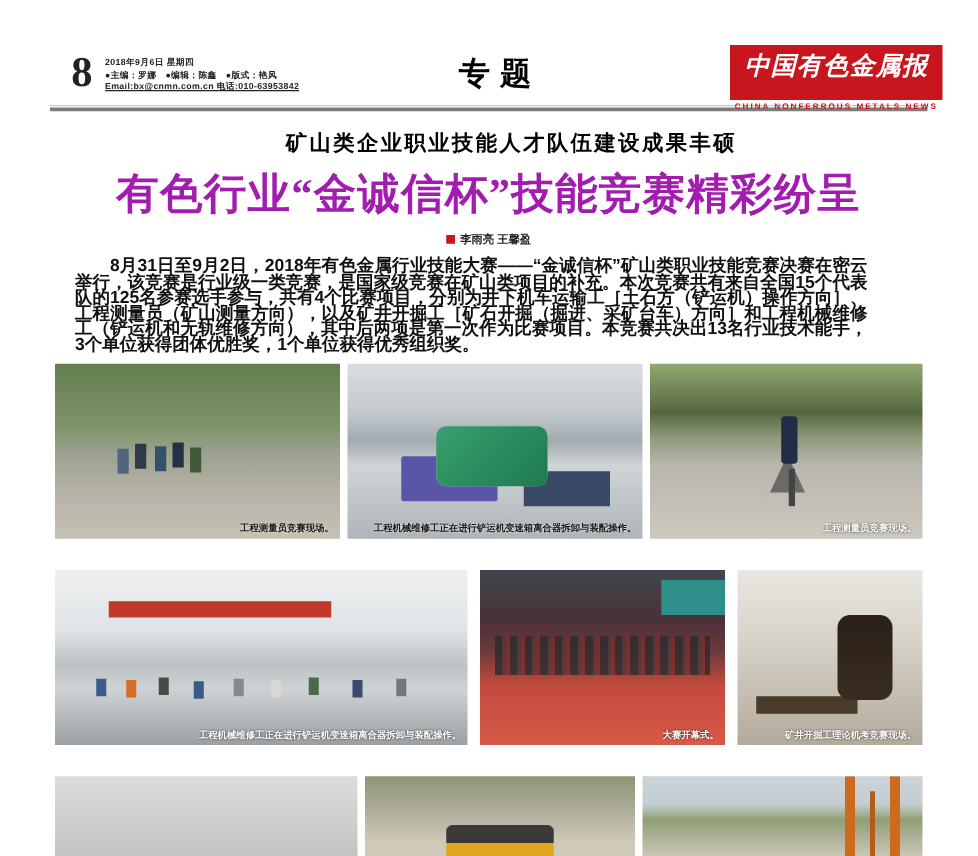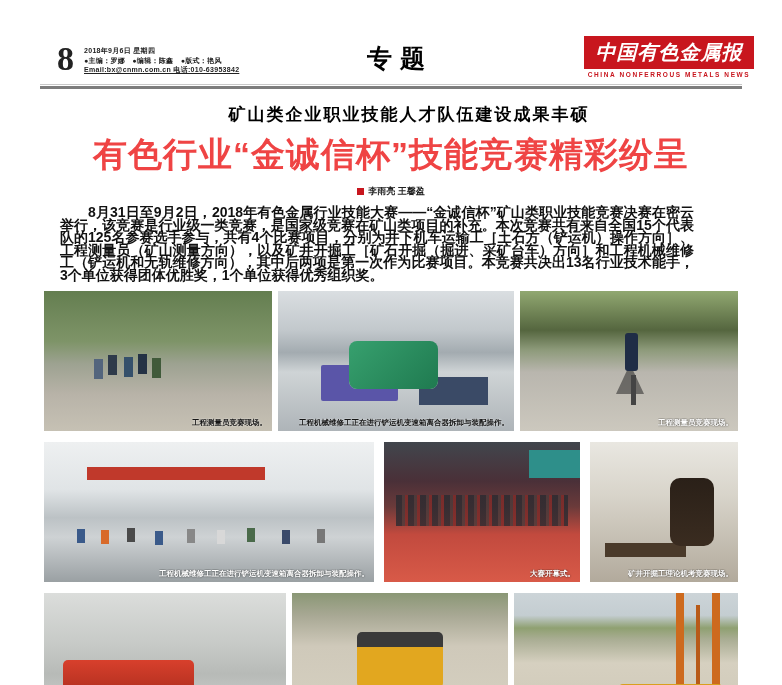--- a/index.html
+++ b/index.html
@@ -11,45 +11,45 @@
   .masthead { position:relative; height:84px; }
   .page-num { position:absolute; left:57px; top:42px; font-size:34px; line-height:34px;
               font-weight:bold; font-family:"Liberation Serif", serif; color:#222; }
   .mast-info { position:absolute; left:84px; top:46px; }
   .mi-line { font-size:7px; line-height:9.5px; font-weight:bold; color:#222; letter-spacing:.3px; }
   .mi-contact { text-decoration:underline; }
   .section-title { position:absolute; left:18px; right:0; top:42px; text-align:center;
                    font-size:25px; font-weight:900; letter-spacing:8px; color:#000;
                    font-family:"Liberation Serif", serif; }
   .logo { position:absolute; right:28px; top:36px; width:170px; }
-  .logo-box { background:#c8161e; color:#ffffff; height:33px; line-height:33px;
+  .logo-box { background:#c8161e; color:#ffffff; height:44px; line-height:33px;
               text-align:center; font-size:20px; font-weight:bold; font-style:italic;
               font-family:"DejaVu Serif", serif; letter-spacing:1px; }
   .logo-sub { margin-top:2px; text-align:center; color:#c8161e; font-size:6.5px;
               font-weight:bold; letter-spacing:1.6px; white-space:nowrap; }
   .mast-rule { margin:0 40px; height:6px;
                border-top:1px solid #c9c9c9; }
   .mast-rule-inner { margin-top:1px; height:3px; background:#7d7d7d; }
 
   
   .article-head { text-align:center; }
   .kicker { margin-top:12px; font-size:17px; font-weight:bold; letter-spacing:2px; color:#000;padding-left:36px; }
   .headline { margin:6px 0 0 0; font-size:34px; font-weight:900; letter-spacing:1px;
-              color:#ef4444; font-family:Liberation Sans, sans-serif; }
+              color:#a21caf; font-family:Liberation Serif, serif; }
   .byline { margin-top:7px; font-size:9px; font-weight:bold; color:#222; }
   .byline-marker { display:inline-block; width:7px; height:7px; background:#c8161e;
                    margin-right:4px; vertical-align:middle; }
 
   
   .body-text { margin:8px 88px 0 60px; font-size:14px; line-height:12.5px;
                text-align:justify; text-indent:2em; font-weight:bold; color:#111; }
 
   
   .photo-grid { margin:10px 44px 0 44px; }
-  .photo-row { display:flex; justify-content:space-between; margin-bottom:11px; }
+  .photo-row { display:flex; justify-content:space-between; margin-bottom:25px; }
   .photo { position:relative; margin:0; height:140px; overflow:hidden; background:#ccc; }
   .w226{width:228px}.w233{width:236px}.w213{width:218px}
   .w330{width:330px}.w180{width:196px}.w172{width:148px}
   .w242{width:242px}.w216{width:216px}.w224{width:224px}
   .caption { position:absolute; bottom:3px; right:5px; font-size:7.5px; font-weight:bold;
              white-space:nowrap; max-width:97%; overflow:hidden; }
   .tone-dark  { color:#151515; text-shadow:0 0 2px rgba(255,255,255,.85); }
   .tone-light { color:#ffffff; text-shadow:0 0 2px rgba(0,0,0,.8); }
 
   

